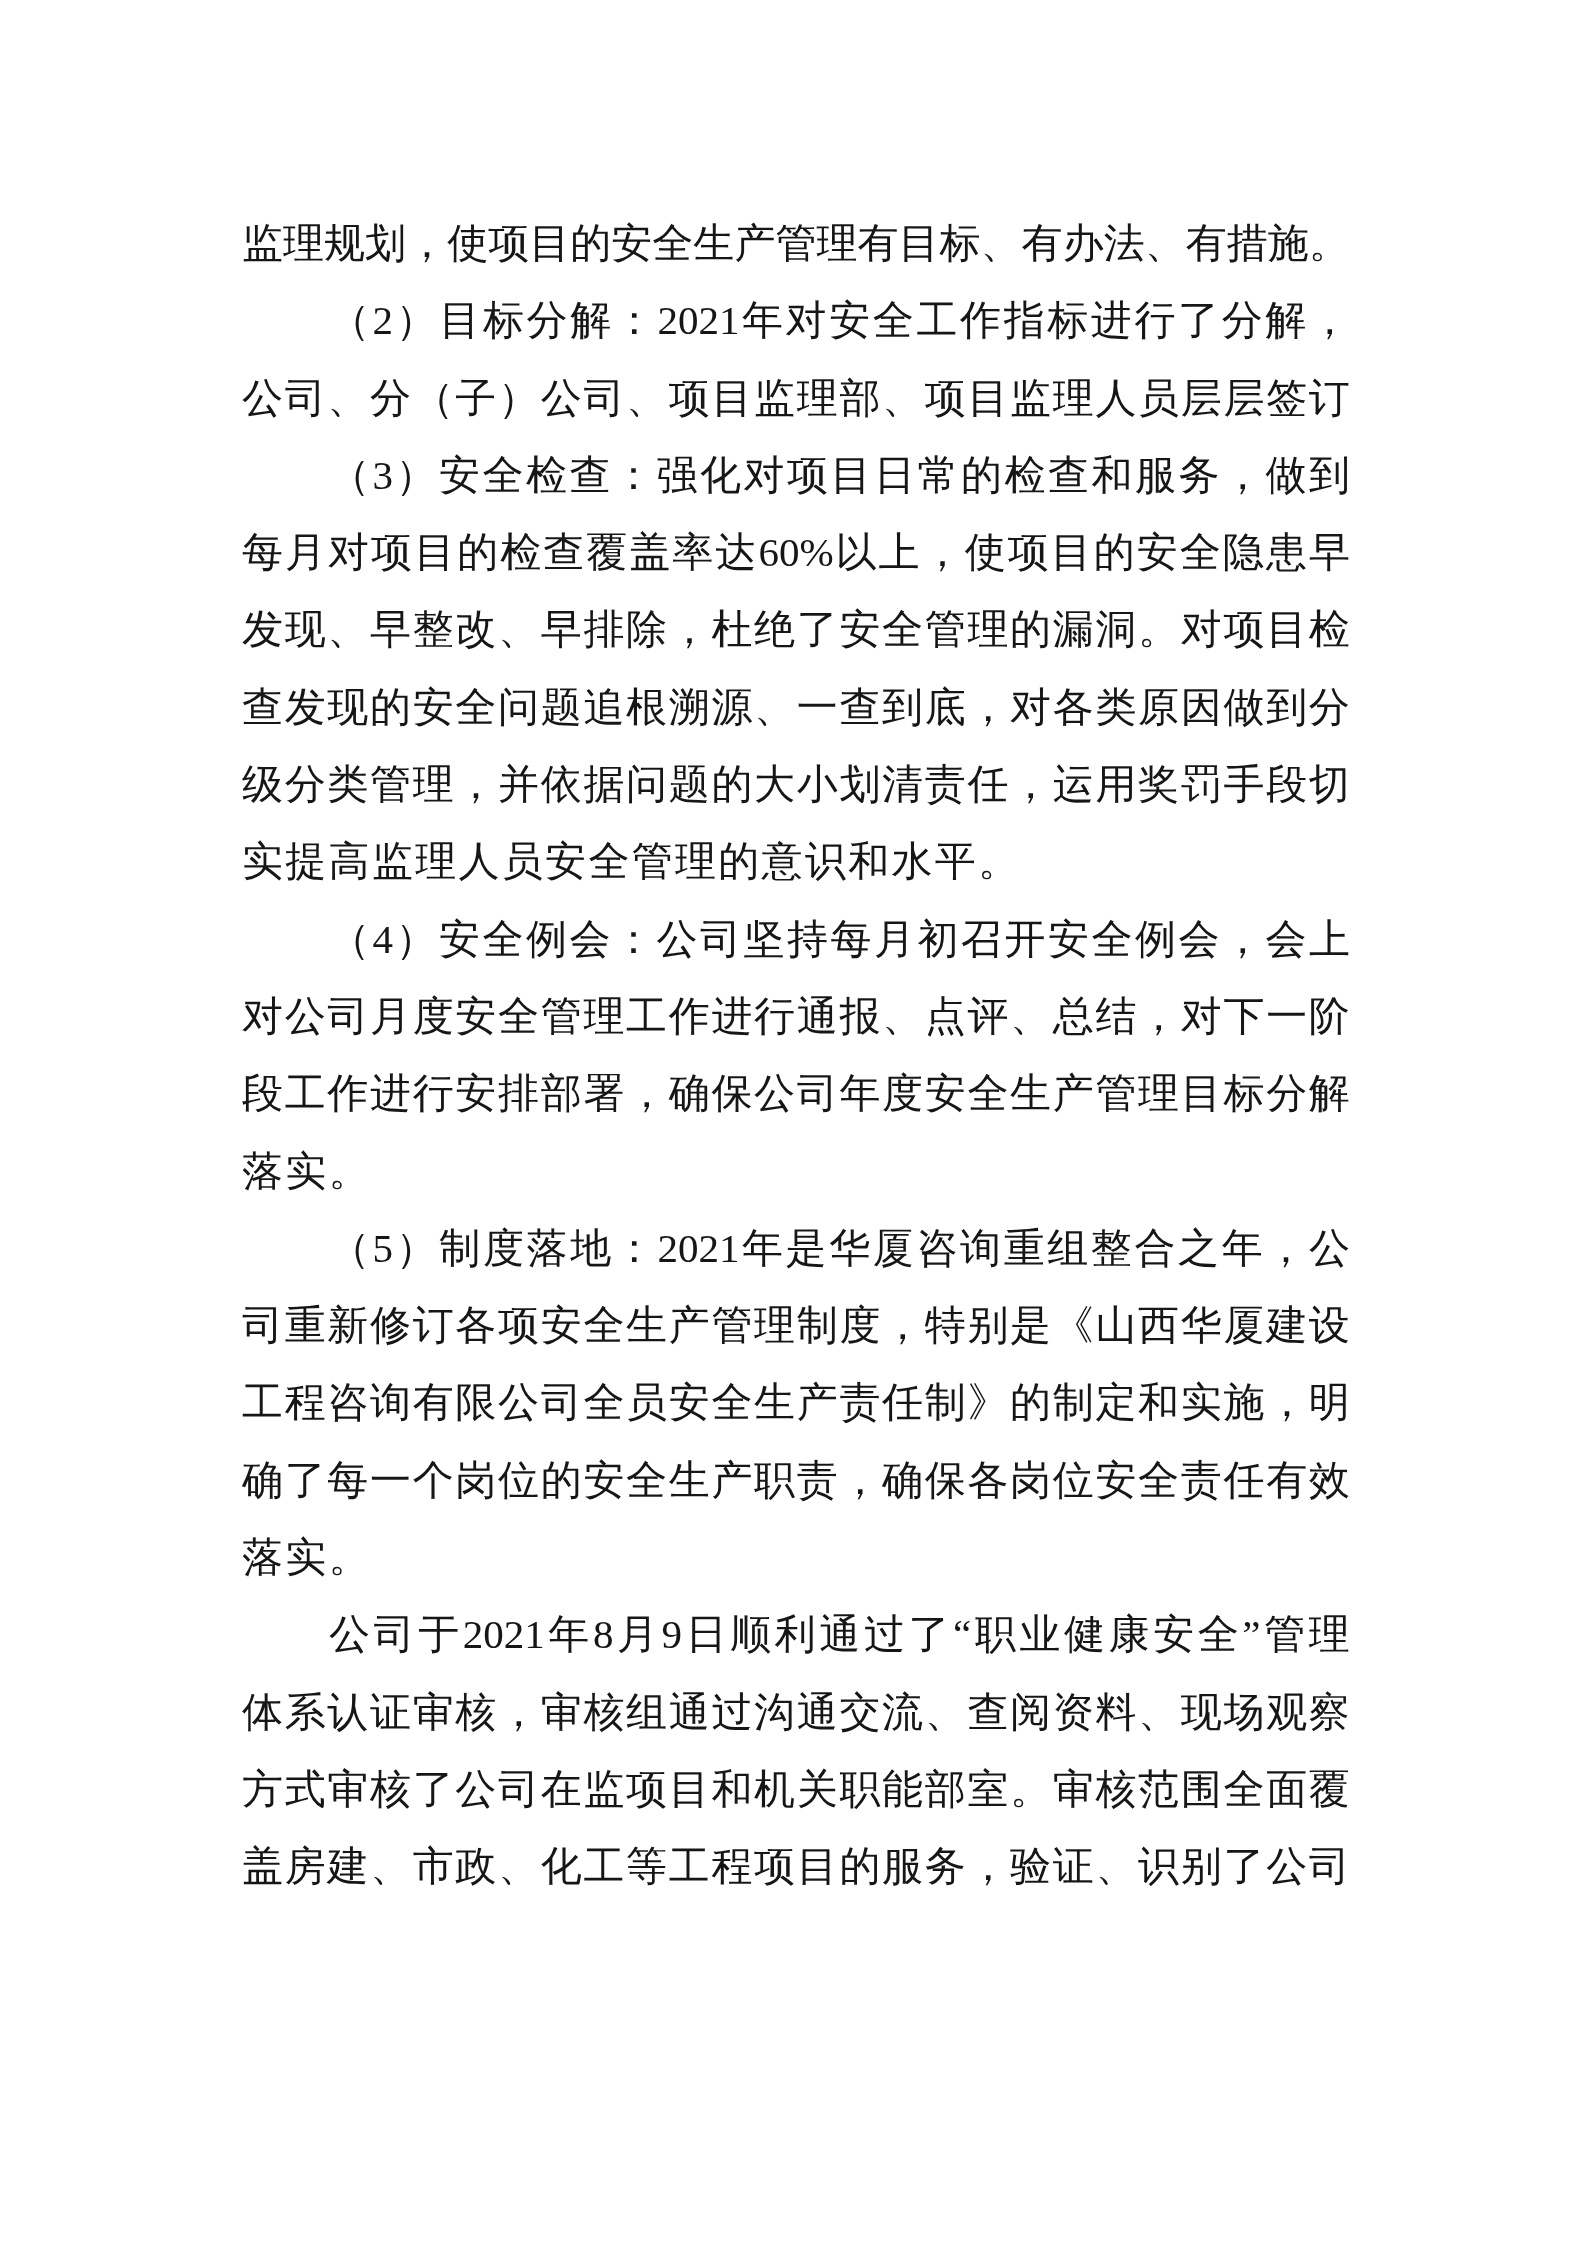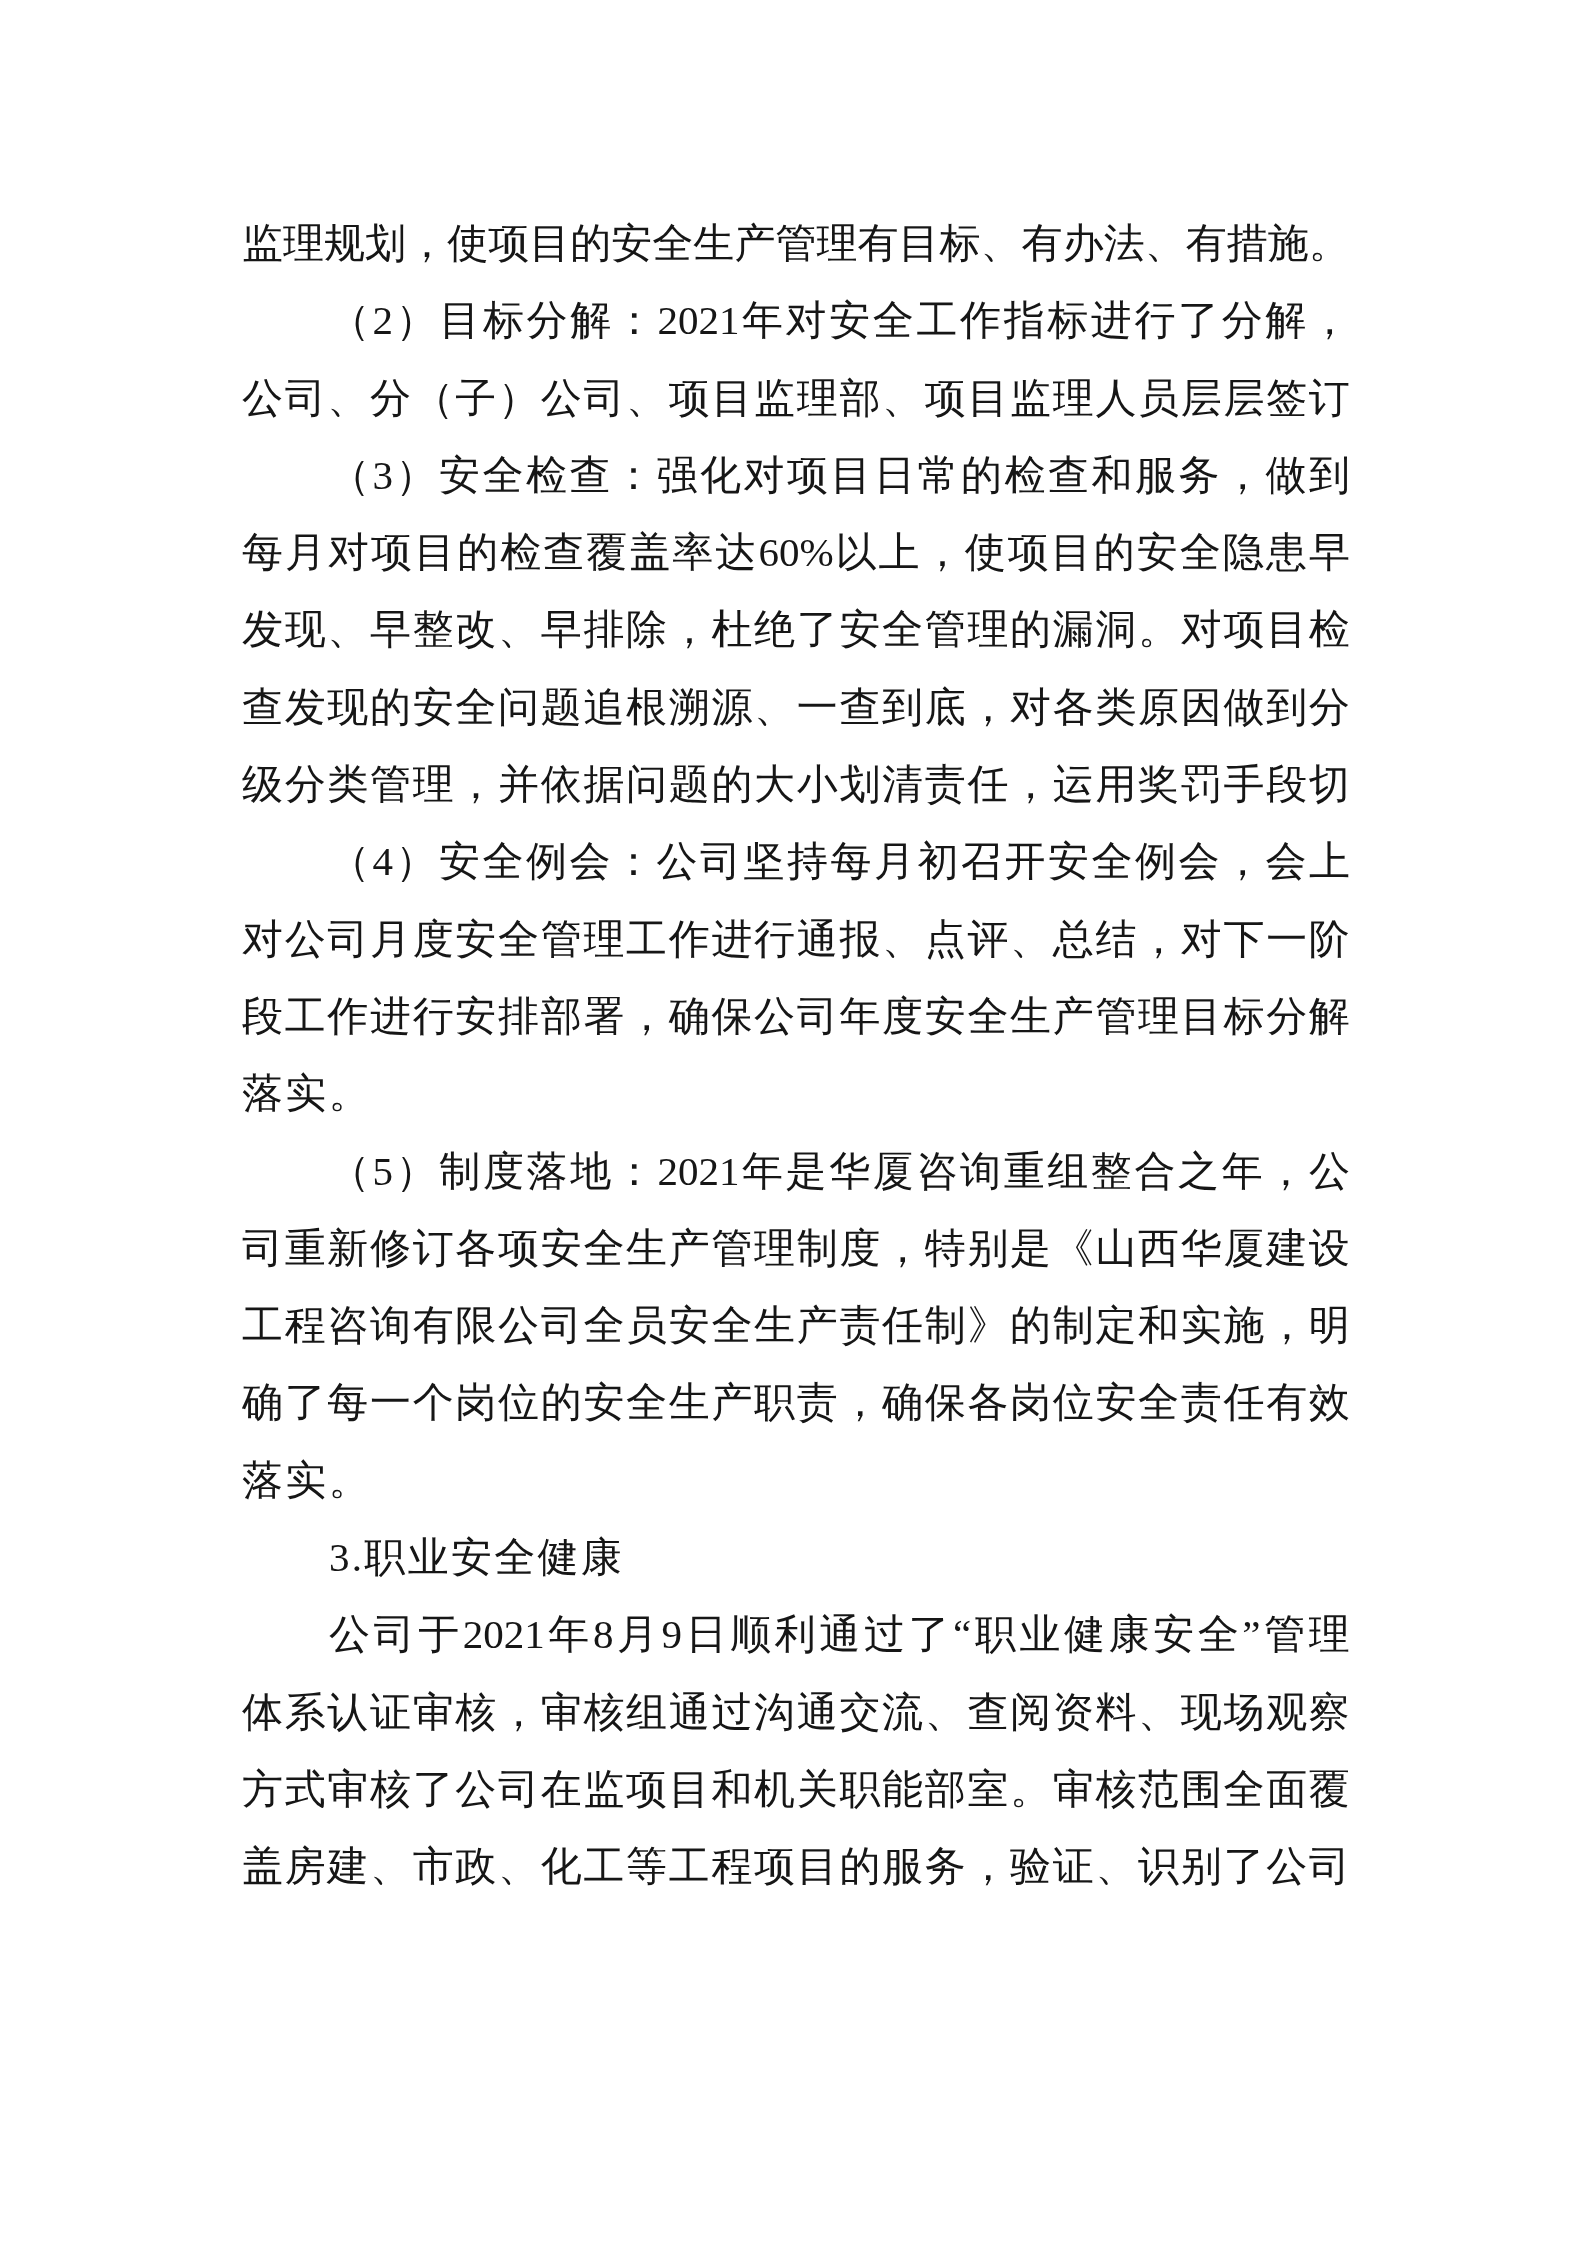--- a/index.html
+++ b/index.html
@@ -250,20 +250,21 @@
         <span>任</span>
         <span>，</span>
         <span>运</span>
         <span>用</span>
         <span>奖</span>
         <span>罚</span>
         <span>手</span>
         <span>段</span>
         <span>切</span>
       </div>
+      <div class="line">实提高监理人员安全管理的意识和水平。</div>
       <div class="line j ind">
         <span>（</span>
         <span>4</span>
         <span>）</span>
         <span>安</span>
         <span>全</span>
         <span>例</span>
         <span>会</span>
         <span>：</span>
         <span>公</span>
@@ -443,21 +444,20 @@
         <span>岗</span>
         <span>位</span>
         <span>安</span>
         <span>全</span>
         <span>责</span>
         <span>任</span>
         <span>有</span>
         <span>效</span>
       </div>
       <div class="line">落实。</div>
-      <div class="line ind">3.职业安全健康</div>
       <div class="line j ind">
         <span>公</span>
         <span>司</span>
         <span>于</span>
         <span>2021</span>
         <span>年</span>
         <span>8</span>
         <span>月</span>
         <span>9</span>
         <span>日</span>

